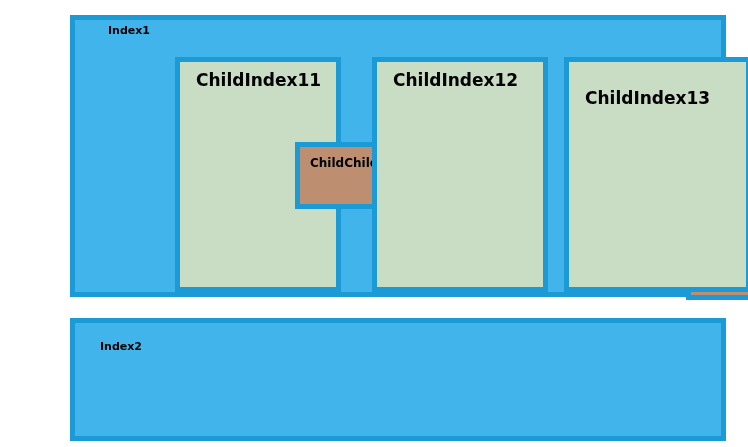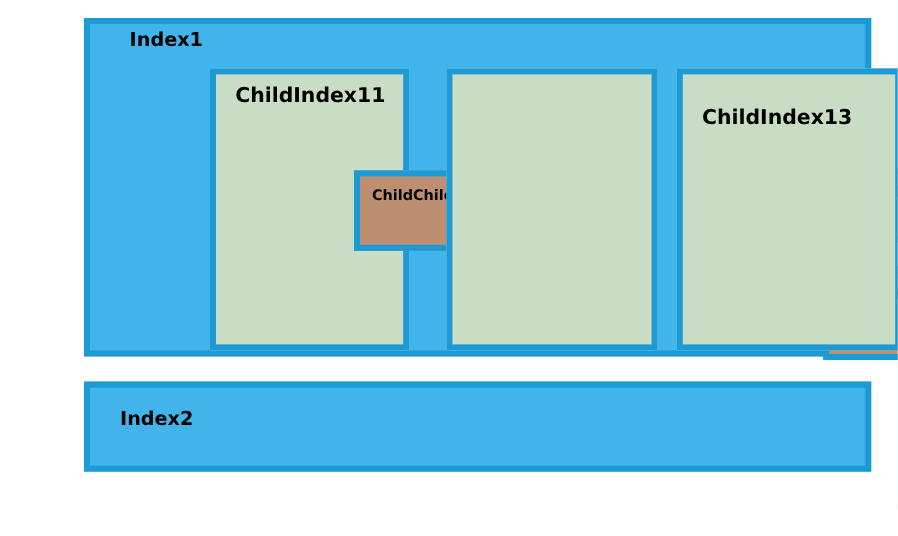--- a/index.html
+++ b/index.html
@@ -51,21 +51,21 @@
   
   .label {
     position: absolute;
     color: #000000;
     font-weight: bold;
     white-space: nowrap;
     line-height: 1;
   }
 
   .label-index {
-    font-size: 16px;
+    font-size: 11px;
   }
 
   .label-child {
     font-size: 17px;
   }
 
   .label-childchild {
     font-size: 12px;
     font-weight: bold;
   }
@@ -79,21 +79,21 @@
   }
   #index1-label {
     left: 33px;
     top: 5px;
   }
 
   #index2 {
     left: 70px;
     top: 318px;
     width: 656px;
-    height: 75px;
+    height: 123px;
   }
   #index2-label {
     left: 25px;
     top: 18px;
   }
 
   #childindex11 {
     left: 100px;
     top: 37px;
     width: 166px;
@@ -171,20 +171,21 @@
 
     <div class="box child-box" id="childindex11">
       <span class="label label-child" id="childindex11-label">ChildIndex11</span>
 
       <div class="box childchild-box" id="childchild111">
         <span class="label label-childchild" id="childchild111-label">ChildChildIndex111</span>
       </div>
     </div>
 
     <div class="box child-box" id="childindex12">
+      <span class="label label-child" id="childindex12-label">ChildIndex12</span>
 
       <div class="box childchild-box" id="childchild121">
         <span class="label label-childchild" id="childchild121-label">ChildChildIndex121</span>
       </div>
 
       <div class="box childchild-box" id="childchild122">
         <span class="label label-childchild" id="childchild122-label">ChildChildIndex122</span>
       </div>
     </div>
 

